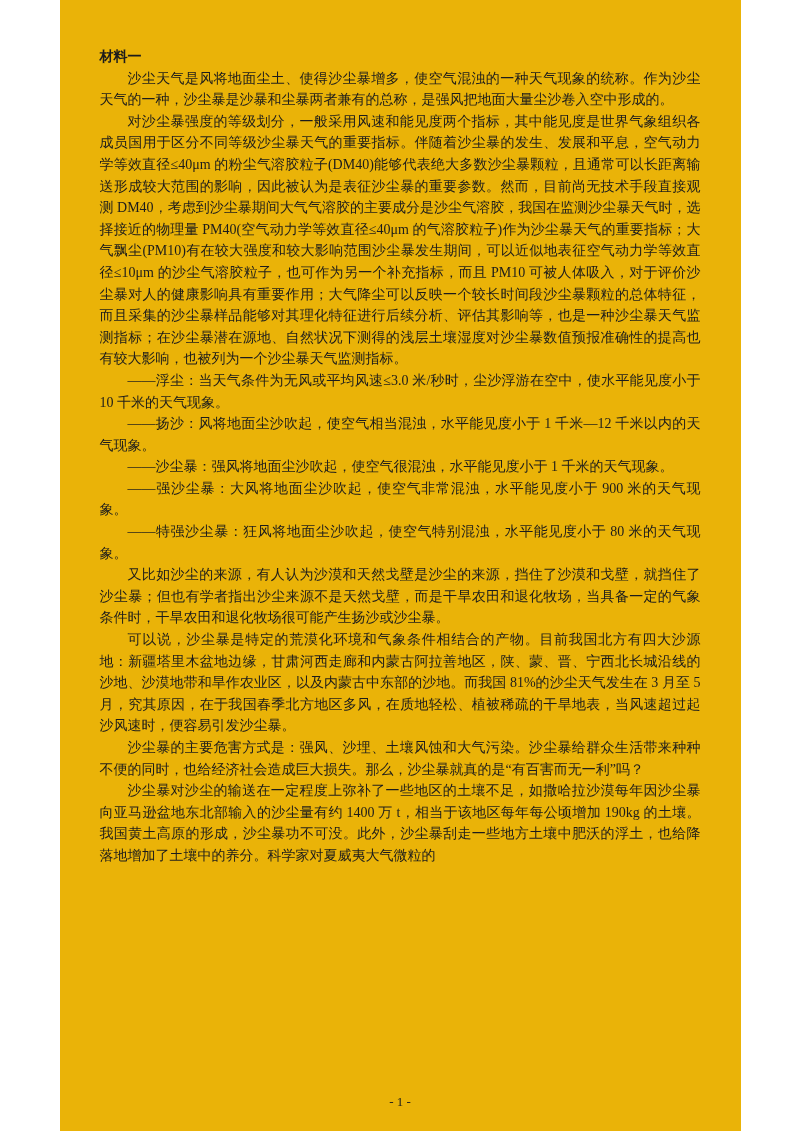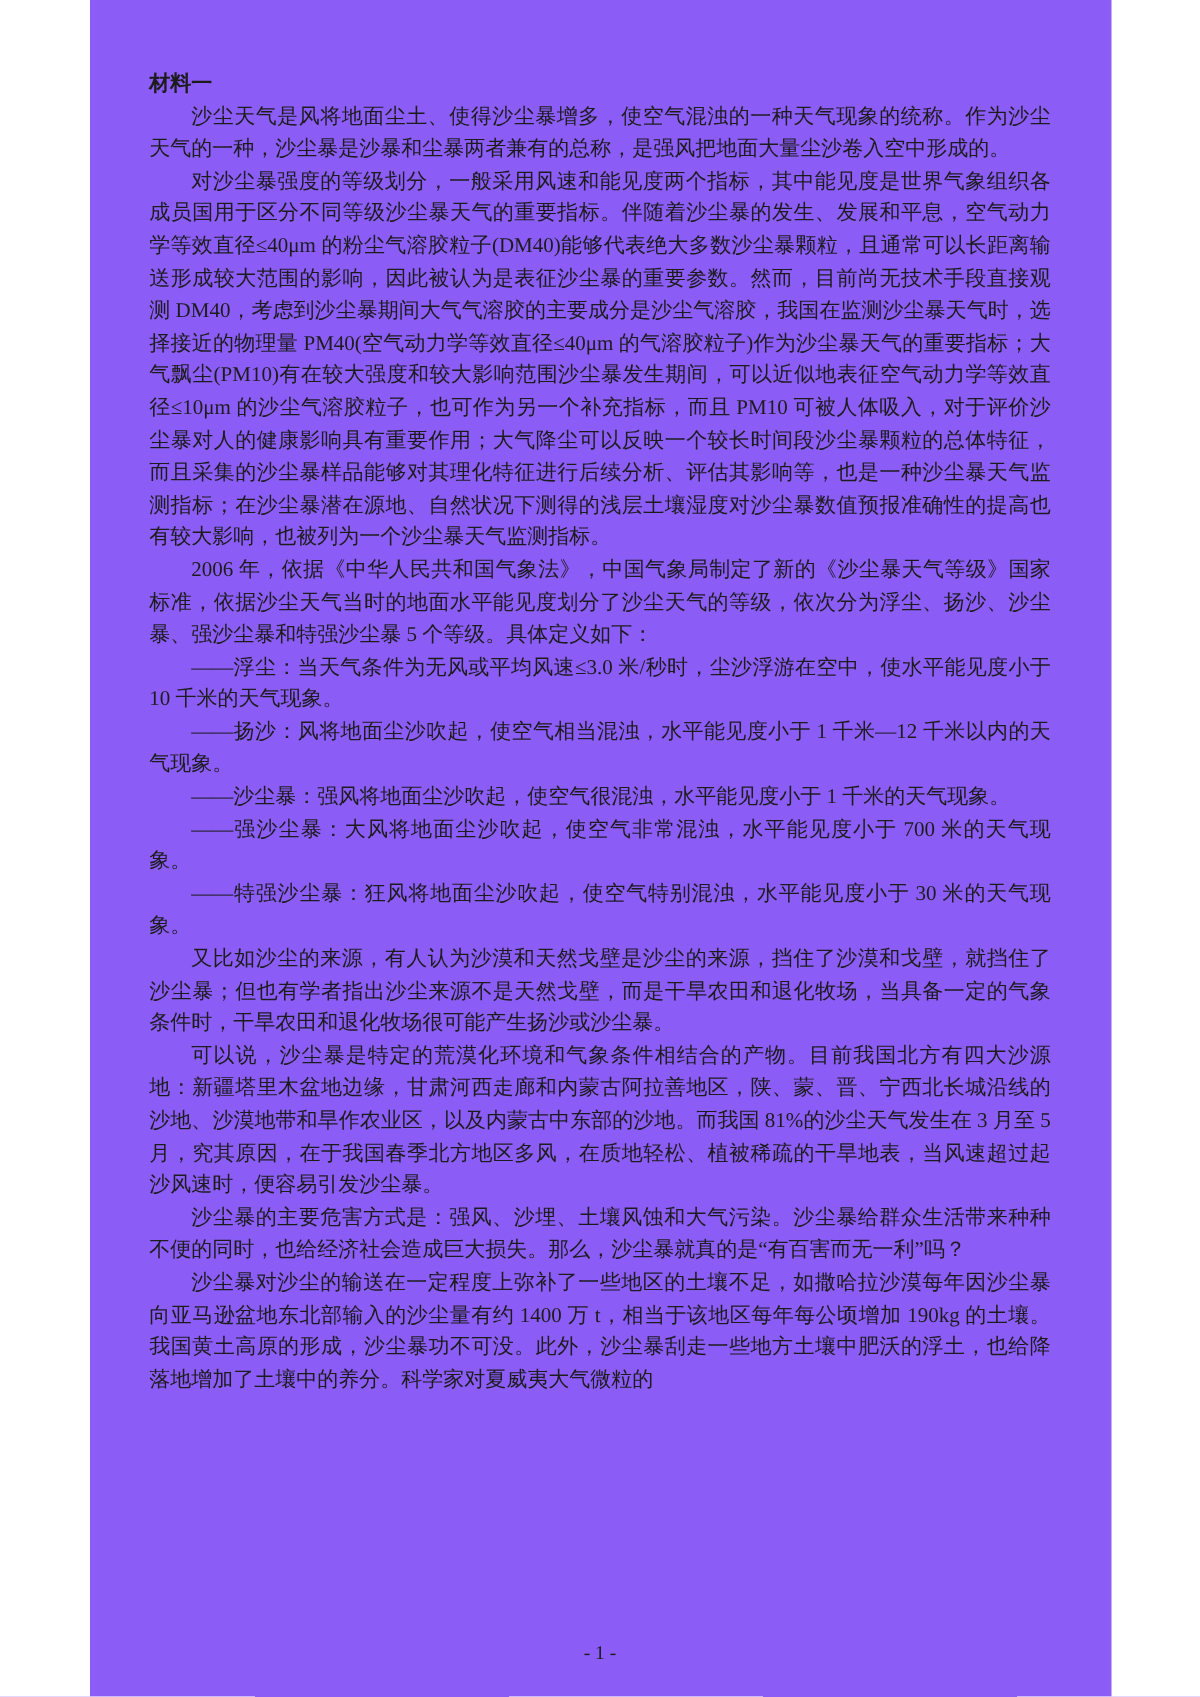--- a/index.html
+++ b/index.html
@@ -5,21 +5,21 @@
   html, body {
     margin: 0;
     padding: 0;
     background: #ffffff;
   }
   .page {
     position: relative;
     width: 681px;
     height: 1131px;
     margin: 0 auto;
-    background: #8b5cf6;
+    background: #eab308;
     box-sizing: border-box;
     padding: 46px 40px 0 40px;
     font-family: "Liberation Serif", "DejaVu Serif", serif;
     font-size: 14px;
     line-height: 21.6px;
     color: #1c1c1c;
     overflow: hidden;
   }
   .doc-title {
     font-weight: bold;
@@ -44,24 +44,23 @@
     color: #1c1c1c;
   }
 </style>
 </head>
 <body>
 
 <div class="page">
   <h3 class="doc-title">材料一</h3>
   <p class="para">沙尘天气是风将地面尘土、使得沙尘暴增多，使空气混浊的一种天气现象的统称。作为沙尘天气的一种，沙尘暴是沙暴和尘暴两者兼有的总称，是强风把地面大量尘沙卷入空中形成的。</p>
   <p class="para">对沙尘暴强度的等级划分，一般采用风速和能见度两个指标，其中能见度是世界气象组织各成员国用于区分不同等级沙尘暴天气的重要指标。伴随着沙尘暴的发生、发展和平息，空气动力学等效直径≤40μm 的粉尘气溶胶粒子(DM40)能够代表绝大多数沙尘暴颗粒，且通常可以长距离输送形成较大范围的影响，因此被认为是表征沙尘暴的重要参数。然而，目前尚无技术手段直接观测 DM40，考虑到沙尘暴期间大气气溶胶的主要成分是沙尘气溶胶，我国在监测沙尘暴天气时，选择接近的物理量 PM40(空气动力学等效直径≤40μm 的气溶胶粒子)作为沙尘暴天气的重要指标；大气飘尘(PM10)有在较大强度和较大影响范围沙尘暴发生期间，可以近似地表征空气动力学等效直径≤10μm 的沙尘气溶胶粒子，也可作为另一个补充指标，而且 PM10 可被人体吸入，对于评价沙尘暴对人的健康影响具有重要作用；大气降尘可以反映一个较长时间段沙尘暴颗粒的总体特征，而且采集的沙尘暴样品能够对其理化特征进行后续分析、评估其影响等，也是一种沙尘暴天气监测指标；在沙尘暴潜在源地、自然状况下测得的浅层土壤湿度对沙尘暴数值预报准确性的提高也有较大影响，也被列为一个沙尘暴天气监测指标。</p>
-  <p class="para">2006 年，依据《中华人民共和国气象法》，中国气象局制定了新的《沙尘暴天气等级》国家标准，依据沙尘天气当时的地面水平能见度划分了沙尘天气的等级，依次分为浮尘、扬沙、沙尘暴、强沙尘暴和特强沙尘暴 5 个等级。具体定义如下：</p>
   <p class="para">——浮尘：当天气条件为无风或平均风速≤3.0 米/秒时，尘沙浮游在空中，使水平能见度小于 10 千米的天气现象。</p>
   <p class="para">——扬沙：风将地面尘沙吹起，使空气相当混浊，水平能见度小于 1 千米—12 千米以内的天气现象。</p>
   <p class="para">——沙尘暴：强风将地面尘沙吹起，使空气很混浊，水平能见度小于 1 千米的天气现象。</p>
-  <p class="para">——强沙尘暴：大风将地面尘沙吹起，使空气非常混浊，水平能见度小于 700 米的天气现象。</p>
-  <p class="para">——特强沙尘暴：狂风将地面尘沙吹起，使空气特别混浊，水平能见度小于 30 米的天气现象。</p>
+  <p class="para">——强沙尘暴：大风将地面尘沙吹起，使空气非常混浊，水平能见度小于 900 米的天气现象。</p>
+  <p class="para">——特强沙尘暴：狂风将地面尘沙吹起，使空气特别混浊，水平能见度小于 80 米的天气现象。</p>
   <p class="para">又比如沙尘的来源，有人认为沙漠和天然戈壁是沙尘的来源，挡住了沙漠和戈壁，就挡住了沙尘暴；但也有学者指出沙尘来源不是天然戈壁，而是干旱农田和退化牧场，当具备一定的气象条件时，干旱农田和退化牧场很可能产生扬沙或沙尘暴。</p>
   <p class="para">可以说，沙尘暴是特定的荒漠化环境和气象条件相结合的产物。目前我国北方有四大沙源地：新疆塔里木盆地边缘，甘肃河西走廊和内蒙古阿拉善地区，陕、蒙、晋、宁西北长城沿线的沙地、沙漠地带和旱作农业区，以及内蒙古中东部的沙地。而我国 81%的沙尘天气发生在 3 月至 5 月，究其原因，在于我国春季北方地区多风，在质地轻松、植被稀疏的干旱地表，当风速超过起沙风速时，便容易引发沙尘暴。</p>
   <p class="para">沙尘暴的主要危害方式是：强风、沙埋、土壤风蚀和大气污染。沙尘暴给群众生活带来种种不便的同时，也给经济社会造成巨大损失。那么，沙尘暴就真的是“有百害而无一利”吗？</p>
   <p class="para">沙尘暴对沙尘的输送在一定程度上弥补了一些地区的土壤不足，如撒哈拉沙漠每年因沙尘暴向亚马逊盆地东北部输入的沙尘量有约 1400 万 t，相当于该地区每年每公顷增加 190kg 的土壤。我国黄土高原的形成，沙尘暴功不可没。此外，沙尘暴刮走一些地方土壤中肥沃的浮土，也给降落地增加了土壤中的养分。科学家对夏威夷大气微粒的</p>
   <div class="page-footer">- 1 -</div>
 </div>
 
 </body></html>

